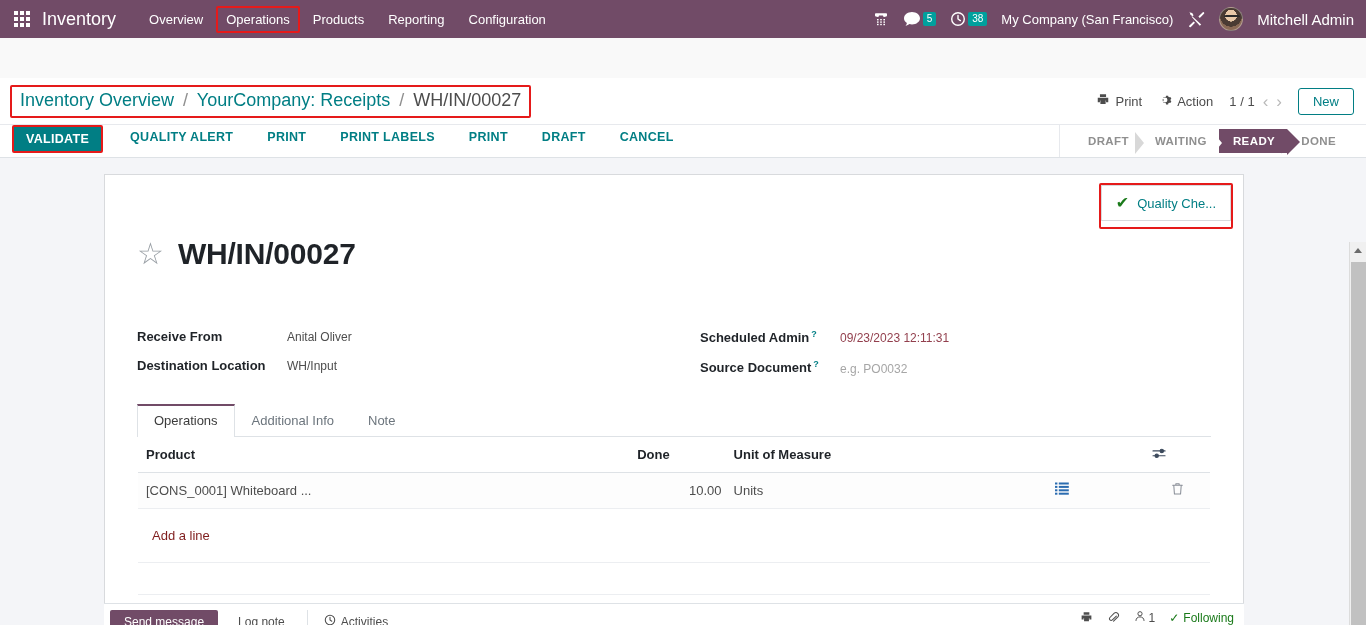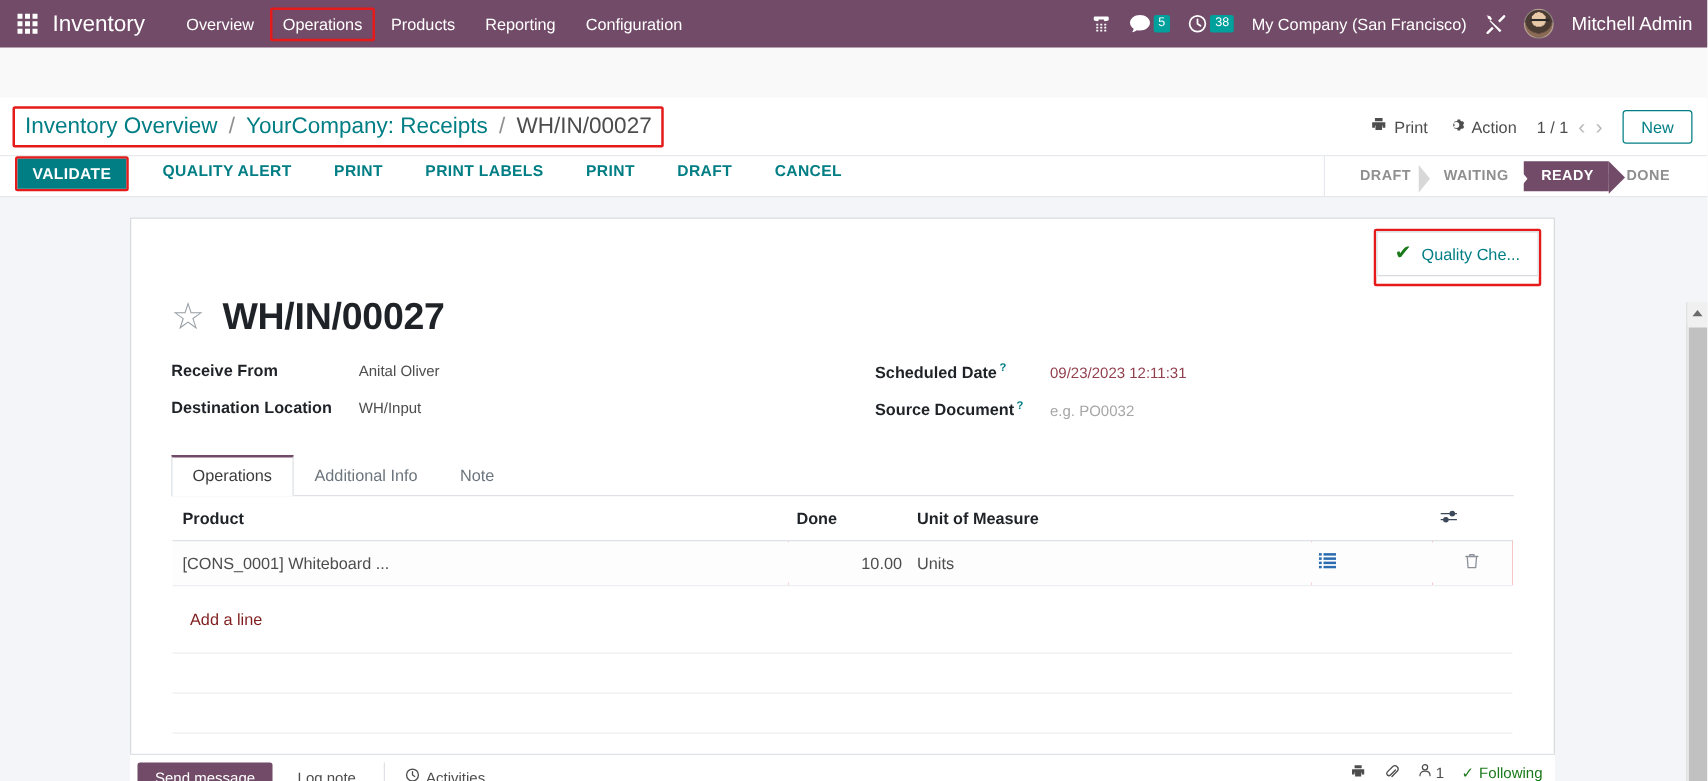--- a/index.html
+++ b/index.html
@@ -128,21 +128,21 @@
     padding: 9px 14px; font-size: 13px; cursor: pointer; white-space: nowrap;
   }
   .check-icon { color: #1a7a1a; font-size: 16px; line-height: 1; }
 
   .sheet-body { padding: 0 32px 14px 32px; }
   .title-row { display: flex; align-items: center; gap: 14px; margin: 8px 0 18px 0; }
   .star-icon { color: #9aa0a6; font-size: 30px; line-height: 1; cursor: pointer; }
   .record-title { font-size: 30px; font-weight: 700; color: #1f2328; letter-spacing: -.2px; }
 
   .fields { display: flex; gap: 0; }
-  .field-col { width: 50%; }
+  .field-col { width: 50%; margin-top: 40px; }
   .field-col.right { padding-left: 26px; }
   .field-row { display: flex; align-items: baseline; margin-bottom: 14px; }
   .field-label {
     width: 150px; flex: 0 0 150px; font-size: 13px; font-weight: 700; color: #1f2328;
   }
   .field-col.right .field-label { width: 140px; flex: 0 0 140px; }
   .tip { color: #017e84; font-size: 9px; vertical-align: super; margin-left: 2px; cursor: help; }
   .field-value { font-size: 12px; color: #4d4d4d; }
   .field-value.link { color: #4d4d4d; cursor: pointer; }
   .field-value.date { color: #923f4d; }
@@ -373,21 +373,21 @@
               </div>
               <div class="field-row">
                 <div class="field-label">Destination Location</div>
                 <div class="field-value link">WH/Input</div>
               </div>
             </div>
 
             <div class="field-col right">
               <div class="field-row">
                 <div class="field-label">
-                  <span>Scheduled Date</span><span class="tip">?</span>
+                  <span>Scheduled Admin</span><span class="tip">?</span>
                 </div>
                 <div class="field-value date">09/23/2023 12:11:31</div>
               </div>
               <div class="field-row">
                 <div class="field-label">
                   <span>Source Document</span><span class="tip">?</span>
                 </div>
                 <div class="field-value placeholder">e.g. PO0032</div>
               </div>
             </div>

